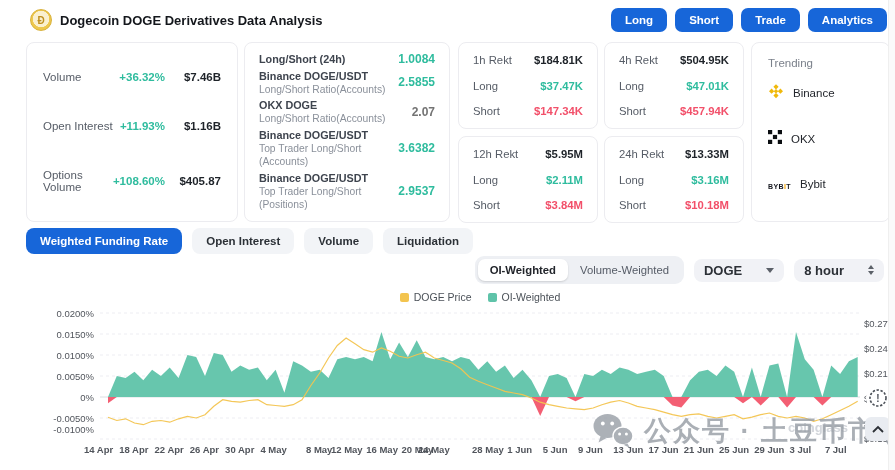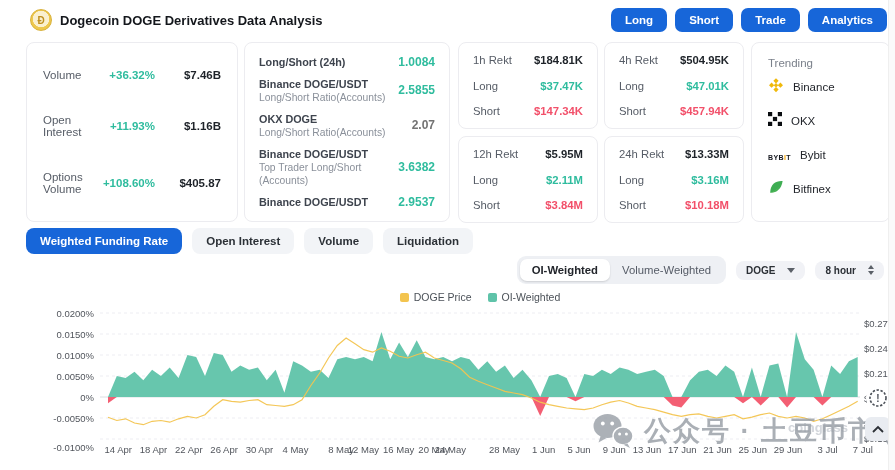--- a/index.html
+++ b/index.html
@@ -15,21 +15,21 @@
   .page-title{font-size:13px;font-weight:bold;color:#14171c;}
   .hbtns{position:absolute;right:8px;top:8px;display:flex;gap:8px;}
   .hbtn{background:#1766d9;color:#fff;font-size:11.5px;font-weight:bold;border:none;
         border-radius:7px;padding:6px 14px;cursor:pointer;}
   
   .card{position:absolute;background:#fff;border:1px solid #ececf0;border-radius:8px;box-sizing:border-box;}
   .card-stats{left:26px;top:42px;width:212px;height:180px;padding:10px 16px;
       display:flex;flex-direction:column;justify-content:space-around;}
   .stat-row{display:flex;align-items:center;font-size:11.5px;}
   .stat-label{color:#565c66;flex:1;}
-  .stat-change{font-weight:bold;margin-right:10px;}
+  .stat-change{font-weight:bold;}
   .stat-value{font-weight:bold;color:#1e2329;min-width:56px;text-align:right;}
   .card-ratios{left:244px;top:42px;width:206px;height:180px;padding:8px 14px;
       display:flex;flex-direction:column;justify-content:space-around;}
   .ratio-row{display:flex;align-items:center;}
   .ratio-labels{flex:1;line-height:1.3;}
   .ratio-l1{font-size:10.8px;color:#3e444e;font-weight:bold;}
   .ratio-l2{font-size:10.3px;color:#8a909a;}
   .ratio-val{font-weight:bold;font-size:12px;text-align:right;}
   .rekt-card{width:140px;height:87px;padding:11px 14px;display:flex;flex-direction:column;justify-content:space-between;}
   .rekt-row{display:flex;justify-content:space-between;font-size:11.3px;}
@@ -47,41 +47,41 @@
        color:#2c3137;border:none;cursor:pointer;}
   .tab.active{background:#1766d9;color:#fff;}
   
   .chart-head{position:absolute;left:26px;top:256px;width:862px;display:flex;align-items:center;}
   .chart-title{font-size:15.5px;font-weight:bold;color:#14171c;margin:0;}
   .controls{margin-left:auto;display:flex;align-items:center;gap:10px;margin-right:4px;}
   .seg{background:#eef0f4;border-radius:9px;padding:3px;display:flex;}
   .seg-btn{font-size:11.3px;padding:5px 12px;border-radius:7px;border:none;background:transparent;
        color:#555b66;cursor:pointer;}
   .seg-btn.active{background:#fff;font-weight:bold;color:#22252b;box-shadow:0 1px 2px rgba(0,0,0,.14);}
-  .select{background:#f1f2f6;border-radius:8px;padding:4px 10px;display:flex;align-items:center;gap:12px;
-       font-size:10px;font-weight:bold;color:#2c3036;cursor:pointer;}
+  .select{background:#f1f2f6;border-radius:8px;padding:4px 10px;display:flex;align-items:center;gap:24px;
+       font-size:13px;font-weight:bold;color:#2c3036;cursor:pointer;}
   .caret-down{width:0;height:0;border-left:4px solid transparent;border-right:4px solid transparent;
        border-top:5px solid #5b6068;}
   .spinner{display:flex;flex-direction:column;gap:2px;}
   .spin-up{width:0;height:0;border-left:3.5px solid transparent;border-right:3.5px solid transparent;
        border-bottom:4px solid #5b6068;}
   .spin-dn{width:0;height:0;border-left:3.5px solid transparent;border-right:3.5px solid transparent;
        border-top:4px solid #5b6068;}
   
   .legend{position:absolute;left:100px;top:291px;width:760px;display:flex;justify-content:center;gap:16px;}
   .lg-item{display:flex;align-items:center;gap:5px;font-size:10.5px;color:#4b5158;cursor:pointer;}
   .lg-sw{width:9px;height:9px;border-radius:2px;display:inline-block;}
   
   .chart-wrap{position:absolute;left:100px;top:305px;width:760px;height:135px;}
   .axis-left{position:absolute;left:28px;top:305px;width:66px;height:140px;}
   .axis-left div{position:absolute;right:0;font-size:9.5px;color:#51555c;}
   .axis-right{position:absolute;left:864px;top:305px;width:40px;height:140px;z-index:6;}
   .axis-right div{position:absolute;left:0;font-size:9.5px;color:#51555c;}
   .axis-x{position:absolute;left:100px;top:444px;width:760px;height:14px;}
-  .axis-x div{position:absolute;width:48px;text-align:right;font-size:9.5px;color:#51555c;}
+  .axis-x div{position:absolute;width:48px;text-align:left;font-size:9.5px;color:#51555c;font-weight:bold;}
   
   .watermark{position:absolute;left:592px;top:413px;display:flex;align-items:center;gap:10px;
       z-index:30;opacity:.82;pointer-events:none;white-space:nowrap;}
   .wm-text{font-size:27px;font-weight:bold;color:#989ea6;letter-spacing:2px;}
   .wm-brand{position:absolute;left:788px;top:420px;font-size:13px;font-weight:bold;color:#d3d6db;z-index:29;}
   
   .float-alert{position:absolute;left:866px;top:386px;width:24px;height:24px;border-radius:50%;
       background:#fff;display:flex;align-items:center;justify-content:center;cursor:pointer;z-index:40;}
   .float-top{position:absolute;left:865px;top:417px;width:25px;height:24px;border-radius:6px;
       background:#e9ecf1;display:flex;align-items:center;justify-content:center;cursor:pointer;z-index:40;}
@@ -148,20 +148,21 @@
       <div class="ratio-row">
         <div class="ratio-labels">
           <div class="ratio-l1">Binance DOGE/USDT</div>
           <div class="ratio-l2">Top Trader Long/Short (Accounts)</div>
         </div>
         <span class="ratio-val" style="color: rgb(47, 188, 158);">3.6382</span>
       </div>
       <div class="ratio-row">
         <div class="ratio-labels">
           <div class="ratio-l1">Binance DOGE/USDT</div>
+          <div class="ratio-l2">Top Trader Long/Short (Positions)</div>
         </div>
         <span class="ratio-val" style="color: rgb(47, 188, 158);">2.9537</span>
       </div>
     </section>
 
   <div id="rekt-grid">
       <section class="card rekt-card" style="position: absolute; left: 458px; top: 42px;">
         <div class="rekt-row">
           <span class="rekt-lab">1h Rekt</span>
           <span class="rekt-val">$184.81K</span>
@@ -243,27 +244,20 @@
                 <rect x="0" y="9.8" width="4.2" height="4.2"></rect>
                 <rect x="9.8" y="9.8" width="4.2" height="4.2"></rect>
               </g>
             </svg></span>
           <span class="tr-name">OKX</span>
         </div>
         <div class="tr-item">
           <span><span class="bybit-logo">BYB<span style="color:#f7a600">I</span>T</span></span>
           <span class="tr-name">Bybit</span>
         </div>
-        <div class="tr-item">
-          <span><svg width="16" height="16" viewBox="0 0 16 16">
-              <path d="M2.2 13.8 C2.2 5.2 8 1.6 14.6 2.1 C13.6 10.6 7.4 14.4 2.2 13.8 Z" fill="#3EAD53"></path>
-              <path d="M2.2 13.8 C6 13.5 11.5 10.5 14.6 2.1 C12 9 7 13 2.2 13.8 Z" fill="#8FD460"></path>
-            </svg></span>
-          <span class="tr-name">Bitfinex</span>
-        </div>
       </div>
   </section>
 
   <nav class="tabs" id="tabs">
       <button class="tab active">Weighted Funding Rate</button>
       <button class="tab">Open Interest</button>
       <button class="tab">Volume</button>
       <button class="tab">Liquidation</button>
     </nav>
 
@@ -312,21 +306,21 @@
         <polyline points="8.0,112.2 16.8,115.5 25.6,113.8 34.5,118.0 43.3,119.7 52.1,116.3 60.9,115.5 69.7,117.2 78.6,113.8 87.4,111.3 96.2,113.0 105.0,109.7 113.8,101.3 122.7,94.7 131.5,96.3 140.3,97.2 149.1,95.5 157.9,94.7 166.8,99.7 175.6,100.5 184.4,101.3 193.2,99.7 202.0,94.7 210.9,80.5 219.7,68.0 228.5,53.0 237.3,40.5 246.1,33.0 255.0,38.8 263.8,44.7 272.6,47.2 281.4,43.0 290.2,46.3 299.1,51.3 307.9,53.0 316.7,49.7 325.5,47.2 334.3,53.0 343.2,55.5 352.0,58.0 360.8,63.8 369.6,72.2 378.4,76.3 387.3,79.7 396.1,83.0 404.9,86.3 413.7,88.0 422.5,89.7 431.4,93.0 440.2,97.2 449.0,99.7 457.8,101.3 466.6,103.0 475.5,103.8 484.3,104.7 493.1,103.0 501.9,99.7 510.7,97.2 519.6,95.5 528.4,98.0 537.2,101.3 546.0,103.0 554.8,104.7 563.7,107.2 572.5,109.7 581.3,111.3 590.1,109.7 598.9,108.8 607.8,111.3 616.6,113.0 625.4,111.3 634.2,109.7 643.0,113.8 651.9,112.2 660.7,109.7 669.5,108.0 678.3,111.3 687.1,113.0 696.0,111.3 704.8,113.0 713.6,116.3 722.4,113.8 731.2,109.7 740.1,105.5 748.9,101.3 757.7,96.3" fill="none" stroke="#F3C44F" stroke-width="1.2" stroke-opacity="0.95"></polyline>
       </svg>
   </div>
   <div class="axis-left" id="axis-left">
       <div style="top: 3px;">0.0200%</div>
       <div style="top: 24px;">0.0150%</div>
       <div style="top: 45px;">0.0100%</div>
       <div style="top: 66px;">0.0050%</div>
       <div style="top: 87px;">0%</div>
       <div style="top: 108px;">-0.0050%</div>
-      <div style="top: 137px; margin-left: 9px;">-0.0100%</div>
+      <div style="top: 119px; margin-left: 9px;">-0.0100%</div>
     </div>
   <div class="axis-right" id="axis-right">
       <div style="top: 13px;">$0.2700</div>
       <div style="top: 37.9999px;">$0.2400</div>
       <div style="top: 62.9998px;">$0.2100</div>
       <div style="top: 87.9997px;">$0.1800</div>
       <div style="top: 113px;">$0.1500</div>
       <div style="top: 128.333px;">$0.1316</div>
     </div>
   <div class="axis-x" id="axis-x">

